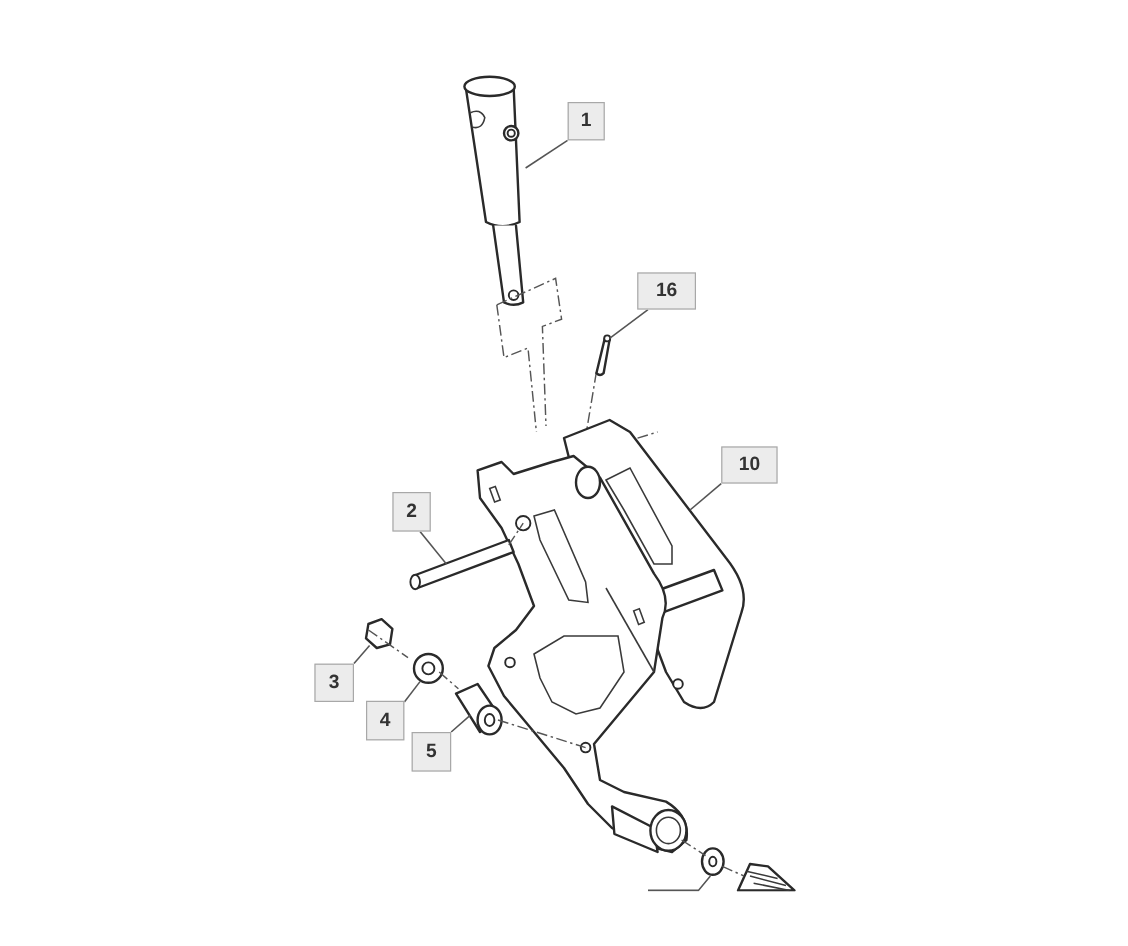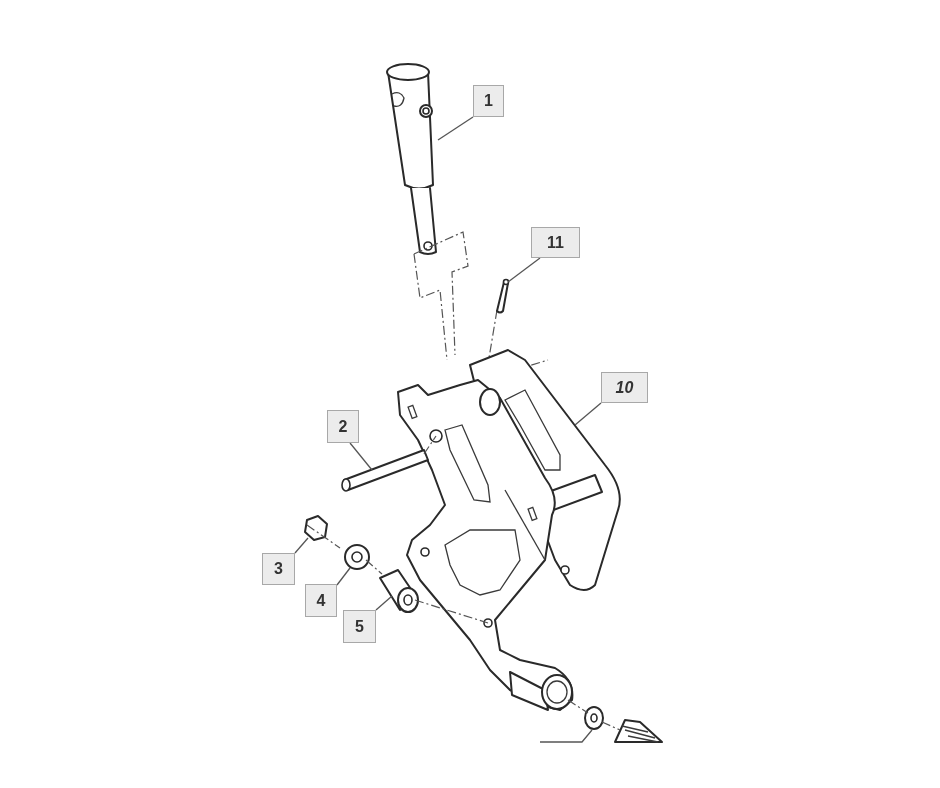--- a/index.html
+++ b/index.html
@@ -113,20 +113,20 @@
     <path class="lead" d="M601 403 L575 425"></path>
     <path class="lead" d="M350 443 L372 470"></path>
     <path class="lead" d="M295 553 L308 538"></path>
     <path class="lead" d="M337 585 L350 568"></path>
     <path class="lead" d="M376 610 L392 596"></path>
     <path class="lead" d="M540 742 L582 742 L592 730"></path>
   </g>
 </svg>
 
 <div class="callout" style="left:473px;top:85px;width:31px;height:32px;">1</div>
-<div class="callout" style="left:531px;top:227px;width:49px;height:31px;">11</div>
-<div class="callout" style="left:601px;top:372px;width:47px;height:31px;font-style:italic;">10</div>
+<div class="callout" style="left:531px;top:227px;width:49px;height:31px;">16</div>
+<div class="callout" style="left:601px;top:372px;width:47px;height:31px;">10</div>
 <div class="callout" style="left:327px;top:410px;width:32px;height:33px;">2</div>
 <div class="callout" style="left:262px;top:553px;width:33px;height:32px;">3</div>
 <div class="callout" style="left:305px;top:584px;width:32px;height:33px;">4</div>
 <div class="callout" style="left:343px;top:610px;width:33px;height:33px;">5</div>
 
 <div style="position:absolute;left:0;top:743px;width:940px;height:45px;background:#ffffff;"></div>
 
 </body></html>

